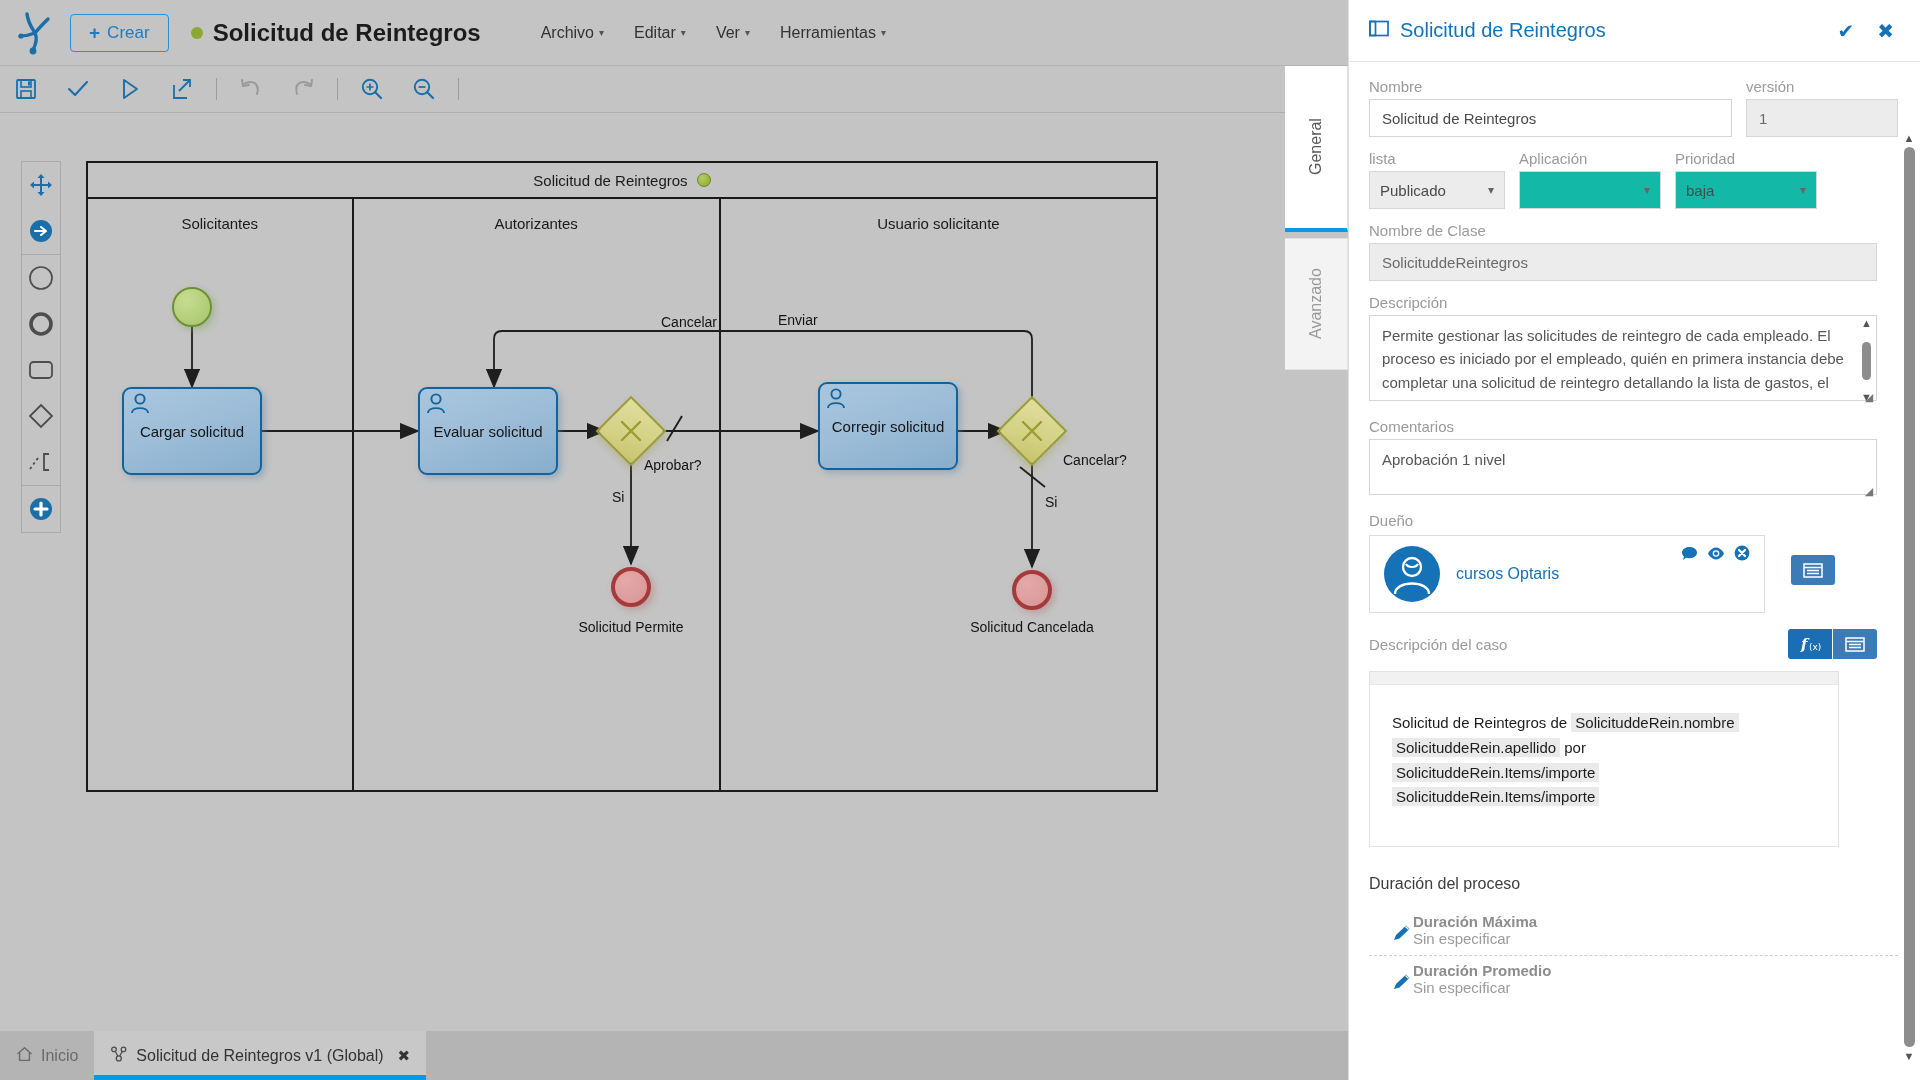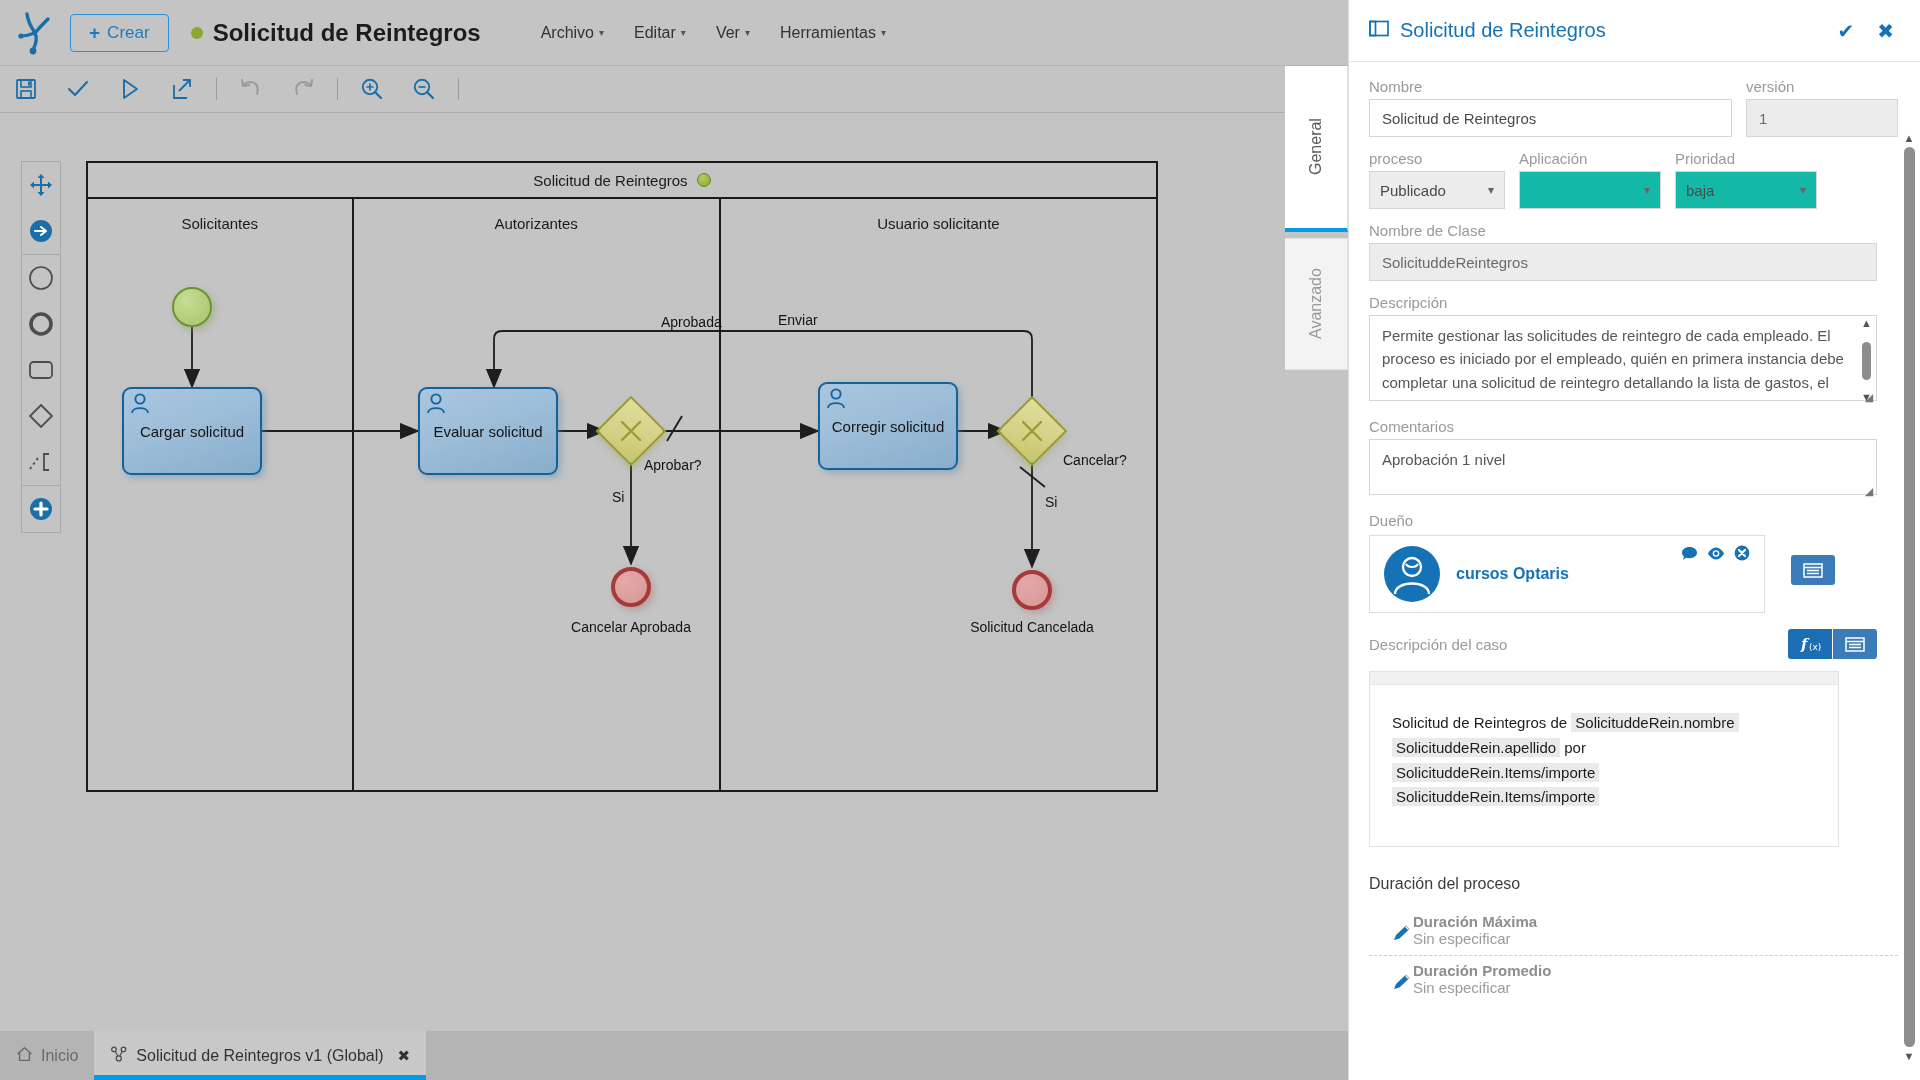--- a/index.html
+++ b/index.html
@@ -194,21 +194,21 @@
   .resizer {
     position: absolute; right: 1px; bottom: 1px; width: 14px; height: 14px;
     color: #777; font-size: 11px; line-height: 14px; text-align: center;
   }
 
   .owner-box {
     border: 1px solid #ddd; height: 78px; position: relative; margin-top: 2px;
     display: flex; align-items: center; padding-left: 14px; gap: 16px; width: 396px;
   }
   .avatar { width: 56px; height: 56px; border-radius: 50%; background: #1572b6; position: relative; }
-  .owner-name { font-size: 16px; color: #1572b6; font-weight: bold; }
+  .owner-name { font-size: 16px; color: #1572b6; font-weight: normal; }
   .owner-icons { position: absolute; right: 14px; top: 9px; display: flex; gap: 9px; align-items: center; }
   .blue-btn {
     background: #3b7cb8; width: 44px; height: 30px; border-radius: 3px;
     display: flex; align-items: center; justify-content: center; cursor: pointer;
   }
   .blue-grp { display: flex; gap: 1px; }
   .blue-grp .blue-btn { border-radius: 0; }
   .blue-grp .blue-btn:first-child { border-radius: 3px 0 0 3px; background:#1b6eb3;}
   .blue-grp .blue-btn:last-child { border-radius: 0 3px 3px 0; }
 
@@ -452,28 +452,28 @@
             <span>Evaluar solicitud</span>
           </div>
         </div>
 
         <div class="gw-wrap" style="left:518px; top:207px;">
           <div class="gateway"></div>
           <svg class="gw-x" viewBox="0 0 50 50">
             <path d="M16 16 L34 34 M34 16 L16 34" stroke="#9a9c33" stroke-width="2.4" stroke-linecap="round"></path>
           </svg>
         </div>
-        <div class="edge-label" style="left:573px; top:115px;">Aprobada</div>
+        <div class="edge-label" style="left:573px; top:115px;">Cancelar</div>
         <div class="edge-label" style="left:556px; top:258px;">Aprobar?</div>
         <div class="edge-label" style="left:524px; top:290px;">Si</div>
 
         <div class="node" style="left:523px; top:368px;">
           <div class="end-event"></div>
         </div>
-        <div class="node-label" style="left:450px; top:420px; width:186px;">Cancelar Aprobada</div>
+        <div class="node-label" style="left:450px; top:420px; width:186px;">Solicitud Permite</div>
 
         <div class="node" style="left:730px; top:183px;">
           <div class="task">
             <span class="usr-icon">
               <svg width="22" height="24" viewBox="0 0 22 24">
                   <circle cx="11" cy="7" r="4.6" fill="none" stroke="#14629c" stroke-width="1.9"></circle>
                   <path d="M3 21 C3 14.5, 19 14.5, 19 21" fill="none" stroke="#14629c" stroke-width="1.9"></path>
                 </svg>
             </span>
             <span>Corregir solicitud</span>
@@ -548,21 +548,21 @@
           <input class="inp" value="Solicitud de Reintegros" style="">
         </div>
         <div style="width:152px;">
           <label class="fld-label">versión</label>
           <input class="inp ro" readonly="" value="1" style="">
         </div>
       </div>
 
       <div class="row mb">
         <div style="width:136px;">
-          <label class="fld-label">proceso</label>
+          <label class="fld-label">lista</label>
           <div class="selwrap">
             <input class="sel ro" readonly="" value="Publicado" style="">
             <span class="chev">▾</span>
           </div>
         </div>
         <div style="width:142px;">
           <label class="fld-label">Aplicación</label>
           <div class="selwrap">
             <input class="sel" value="" style="">
             <span class="chev">▾</span>

